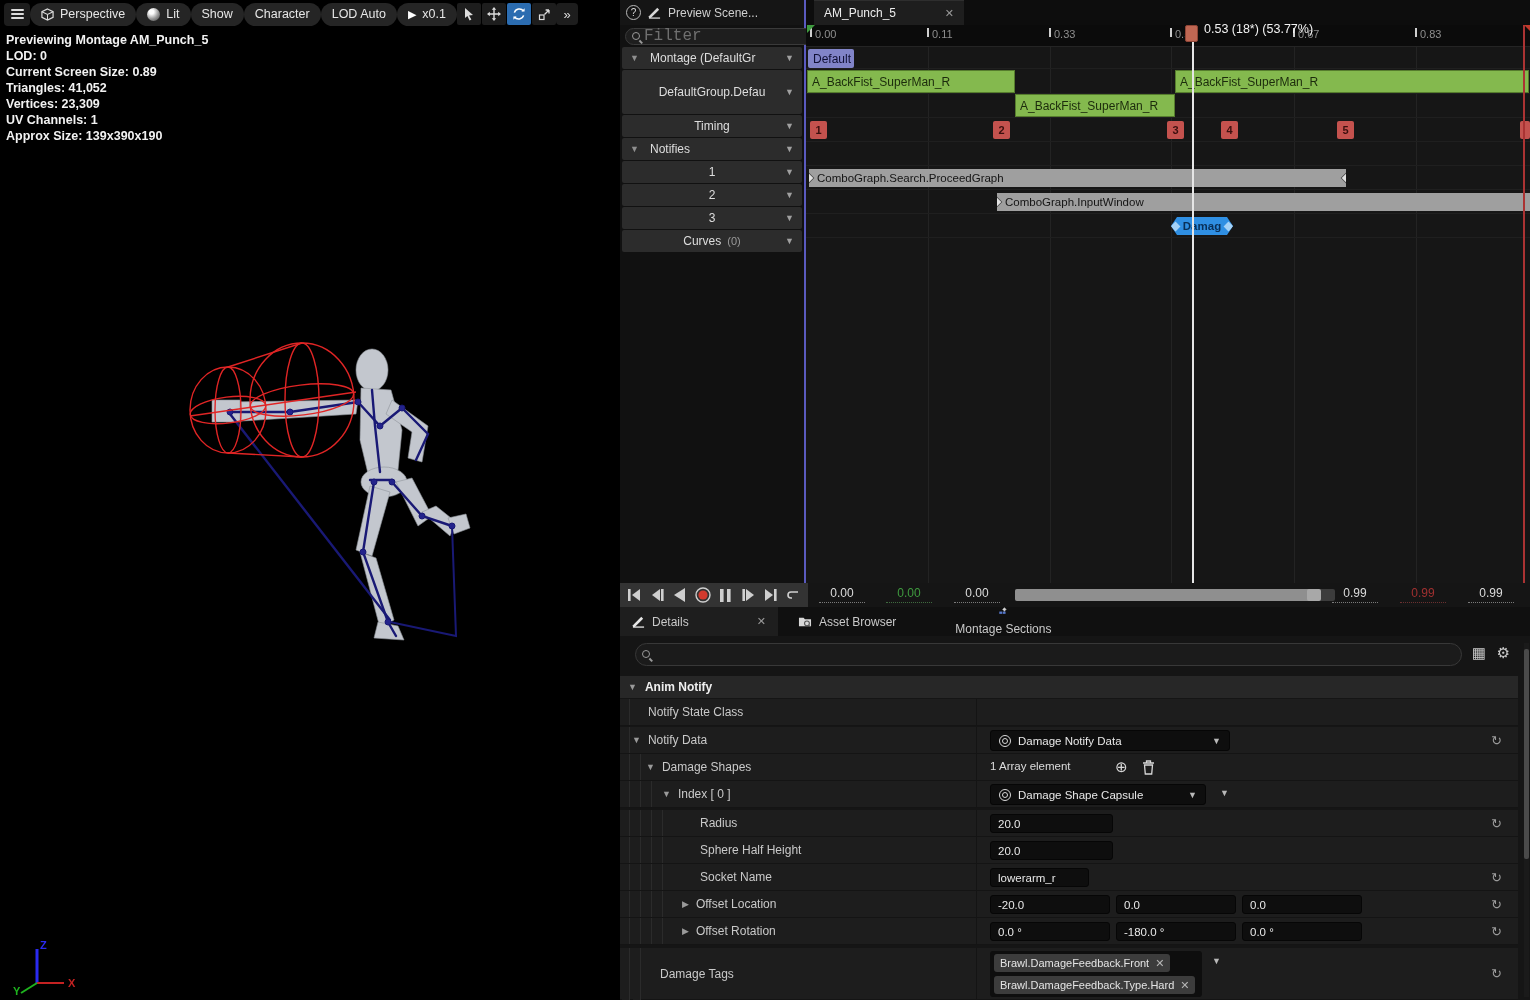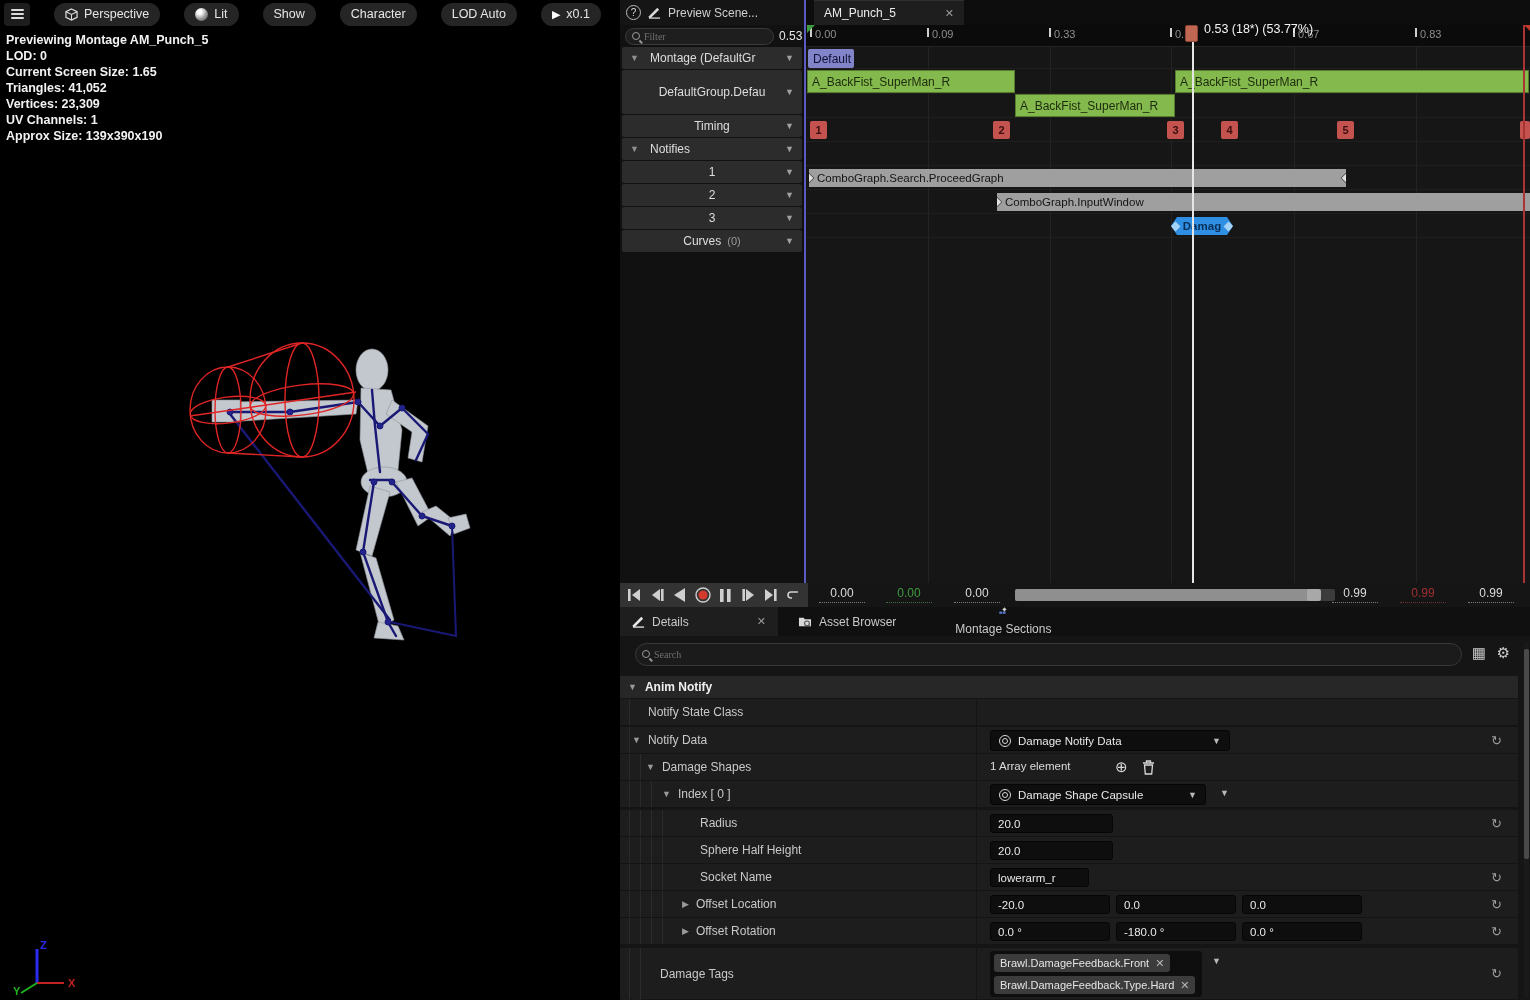--- a/index.html
+++ b/index.html
@@ -6,21 +6,21 @@
   html,body { background:#000; }
   #app {
     position:relative; width:1530px; height:1000px; overflow:hidden;
     font-family:"Liberation Sans", sans-serif; color:#cfcfcf; font-size:12px;
     background:#101010;
   }
   .abs { position:absolute; }
 
   
   #viewport { left:0; top:0; width:620px; height:1000px; background:#000; }
-  .vp-toolbar { left:4px; top:2px; height:24px; display:flex; align-items:center; gap:24px; }
+  .vp-toolbar { left:4px; top:2px; height:24px; display:flex; align-items:center; gap:0; }
   .sq-btn { width:26px; height:23px; background:#1d1d1d; border-radius:4px; display:flex; align-items:center; justify-content:center; }
   .burger { display:flex; flex-direction:column; gap:2px; }
   .burger i { display:block; width:13px; height:2px; background:#dcdcdc; border-radius:1px; }
   .pill { height:23px; background:#252525; border-radius:12px; display:flex; align-items:center; gap:6px; padding:0 11px; color:#e6e6e6; font-size:12.5px; white-space:nowrap; }
   .lit-ball { width:13px; height:13px; border-radius:50%; background:radial-gradient(circle at 35% 30%, #fdfdfd 0 18%, #9a9a9a 55%, #3a3a3a 100%); }
   .play-tri { color:#fff; font-size:11px; }
   .tool-strip { display:flex; gap:1px; }
   .tool-btn { width:24px; height:22px; background:#1d1d1d; display:flex; align-items:center; justify-content:center; border-radius:2px; }
   .tool-btn.active { background:#2b6cb0; }
   .tool-btn svg { display:block; }
@@ -28,21 +28,21 @@
   .vp-stats { left:6px; top:32px; line-height:16px; font-weight:bold; color:#f2f2f2; font-size:12.5px; }
 
   
   #montagePanel { left:620px; top:0; width:186px; height:583px; background:#111111; border-right:2px solid #5a5abf; }
   .mp-head { left:0; top:0; width:100%; height:25px; display:flex; align-items:center; gap:7px; padding:0 6px; background:#151515; color:#cfcfcf; }
   .help-circ { width:15px; height:15px; border:1.4px solid #b9b9b9; border-radius:50%; display:flex; align-items:center; justify-content:center; font-size:10px; color:#d8d8d8; }
   .mp-filter { left:0; top:26px; width:100%; height:20px; display:flex; align-items:center; gap:5px; padding:0 5px; }
   .search-pill { flex:1; height:17px; background:#1e1e1e; border:1px solid #3a3a3a; border-radius:9px; display:flex; align-items:center; gap:4px; padding:0 6px; }
   .mag { width:8px; height:8px; border:1.4px solid #9a9a9a; border-radius:50%; position:relative; flex:0 0 auto; }
   .mag::after { content:""; position:absolute; width:4px; height:1.5px; background:#9a9a9a; transform:rotate(45deg); left:6px; top:8px; }
-  .search-pill input { flex:1; background:transparent; border:0; outline:0; color:#cfcfcf; font-size:10px; font-family:Liberation Serif, serif; min-width:0; }
+  .search-pill input { flex:1; background:transparent; border:0; outline:0; color:#cfcfcf; font-size:16px; font-family:Liberation Mono, monospace; min-width:0; }
   .search-pill input::placeholder { color:#6f6f6f; }
   .mp-time { color:#e8e8e8; font-size:12px; }
   .mp-rows { left:0; top:46px; width:100%; }
   .mp-row { position:relative; margin:1px 2px; height:22px; background:#2c2c2c; border-radius:2px; display:flex; align-items:center; color:#dedede; font-size:12px; }
   .mp-row.tall { height:44px; }
   .mp-row .exp { position:absolute; left:8px; color:#8f8f8f; font-size:9px; }
   .mp-row .lbl-left { margin-left:28px; }
   .mp-row .lbl-center { width:100%; text-align:center; }
   .mp-row .dd { position:absolute; right:8px; color:#a0a0a0; font-size:9px; }
   .mp-row .cnt { color:#9a9a9a; font-size:11px; margin-left:6px; }
@@ -175,21 +175,21 @@
         </div>
       </div>
       <div class="more-btn">
         <span>»</span>
       </div>
     </div>
 
     <div class="abs vp-stats">
       <div>Previewing Montage AM_Punch_5</div>
       <div>LOD: 0</div>
-      <div>Current Screen Size: 1.65</div>
+      <div>Current Screen Size: 0.89</div>
       <div>Triangles: 41,052</div>
       <div>Vertices: 23,309</div>
       <div>UV Channels: 1</div>
       <div>Approx Size: 139x390x190</div>
     </div>
 
     <svg class="abs" style="left:160px; top:330px;" width="330" height="330" viewBox="0 0 330 330">
 
       <g fill="#c3c7ce" stroke="#8e939b" stroke-width="0.6">
         <ellipse cx="212" cy="40" rx="16" ry="21"></ellipse>
@@ -314,21 +314,21 @@
         <span class="x">✕</span>
       </div>
     </div>
     <div class="abs ruler"></div>
     <div class="tick" style="left:4px;  top:28px;">
         <b></b>
         <span>0.00</span>
       </div>
     <div class="tick" style="left:121px; top:28px;">
         <b></b>
-        <span>0.09</span>
+        <span>0.11</span>
       </div>
     <div class="tick" style="left:243px; top:28px;">
         <b></b>
         <span>0.33</span>
       </div>
     <div class="tick" style="left:364px; top:28px;">
         <b></b>
         <span>0.50</span>
       </div>
     <div class="tick" style="left:487px; top:28px;">
@@ -476,21 +476,20 @@
             <circle cx="10" cy="4.4" r="2.6" fill="#d8d8d8"></circle>
             <path d="M10 0.6v1.4M10 6.6v1.4M6.4 4.4h1.4M12.2 4.4h1.4" stroke="#d8d8d8" stroke-width="1.1"></path>
           </svg>
         <span>Montage Sections</span>
       </div>
     </div>
 
     <div class="d-search">
       <div class="search-pill">
         <span class="mag"></span>
-        <input placeholder="Search" style="">
       </div>
     </div>
     <span class="d-icon" style="right:44px;">▦</span>
     <span class="d-icon" style="right:20px;">⚙</span>
 
     <div class="cat-head">
       <span class="tri">▼</span>
       <span>Anim Notify</span>
     </div>
 

